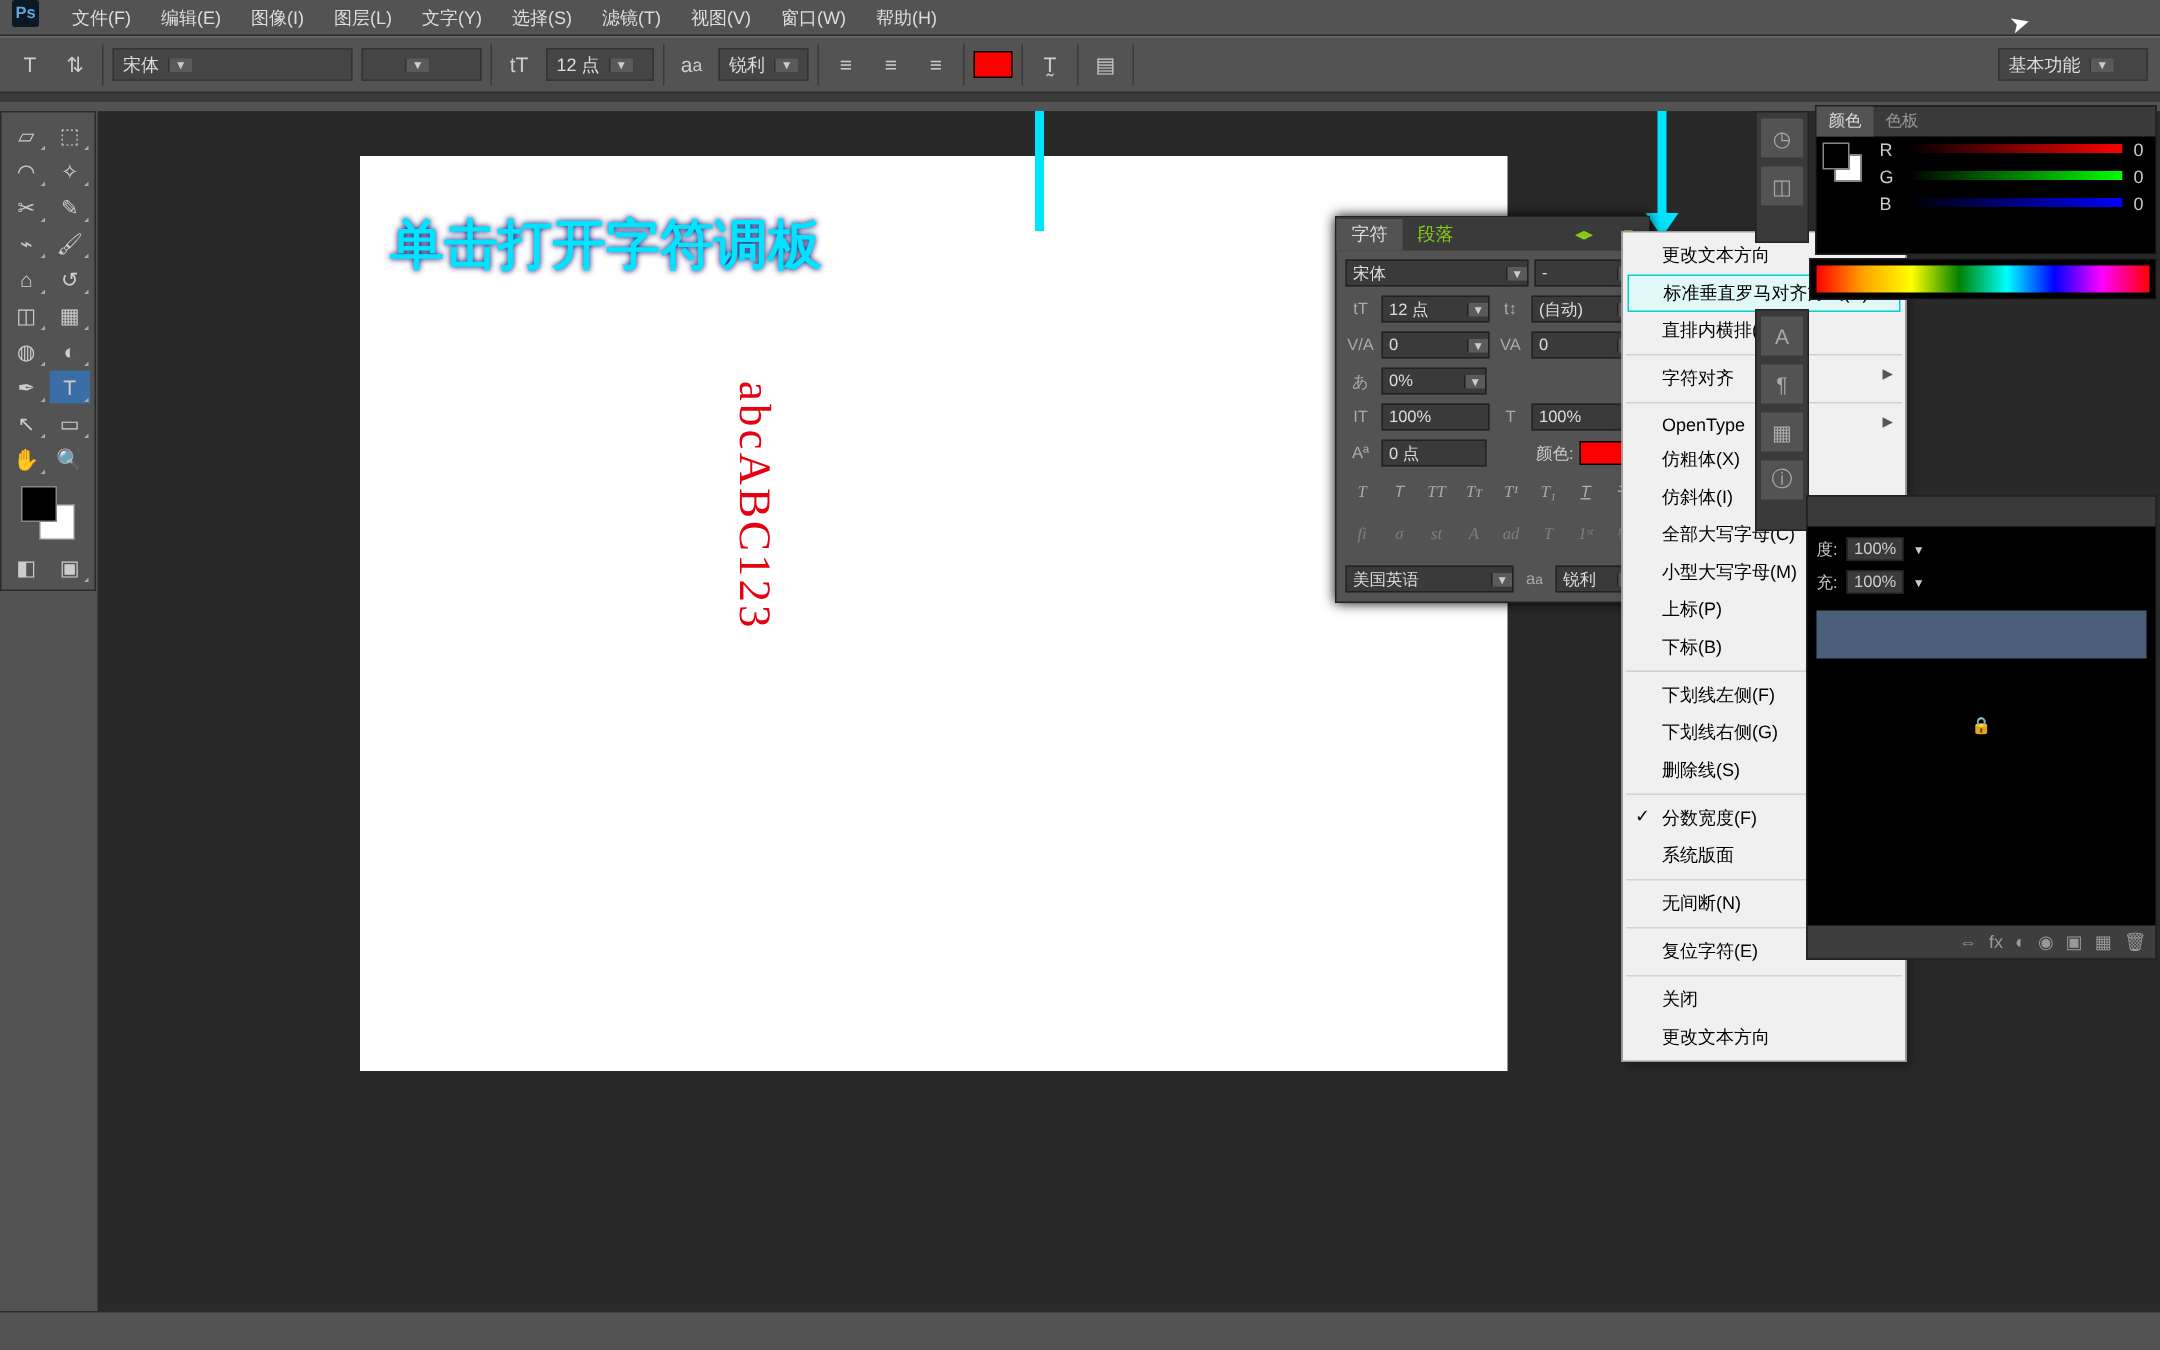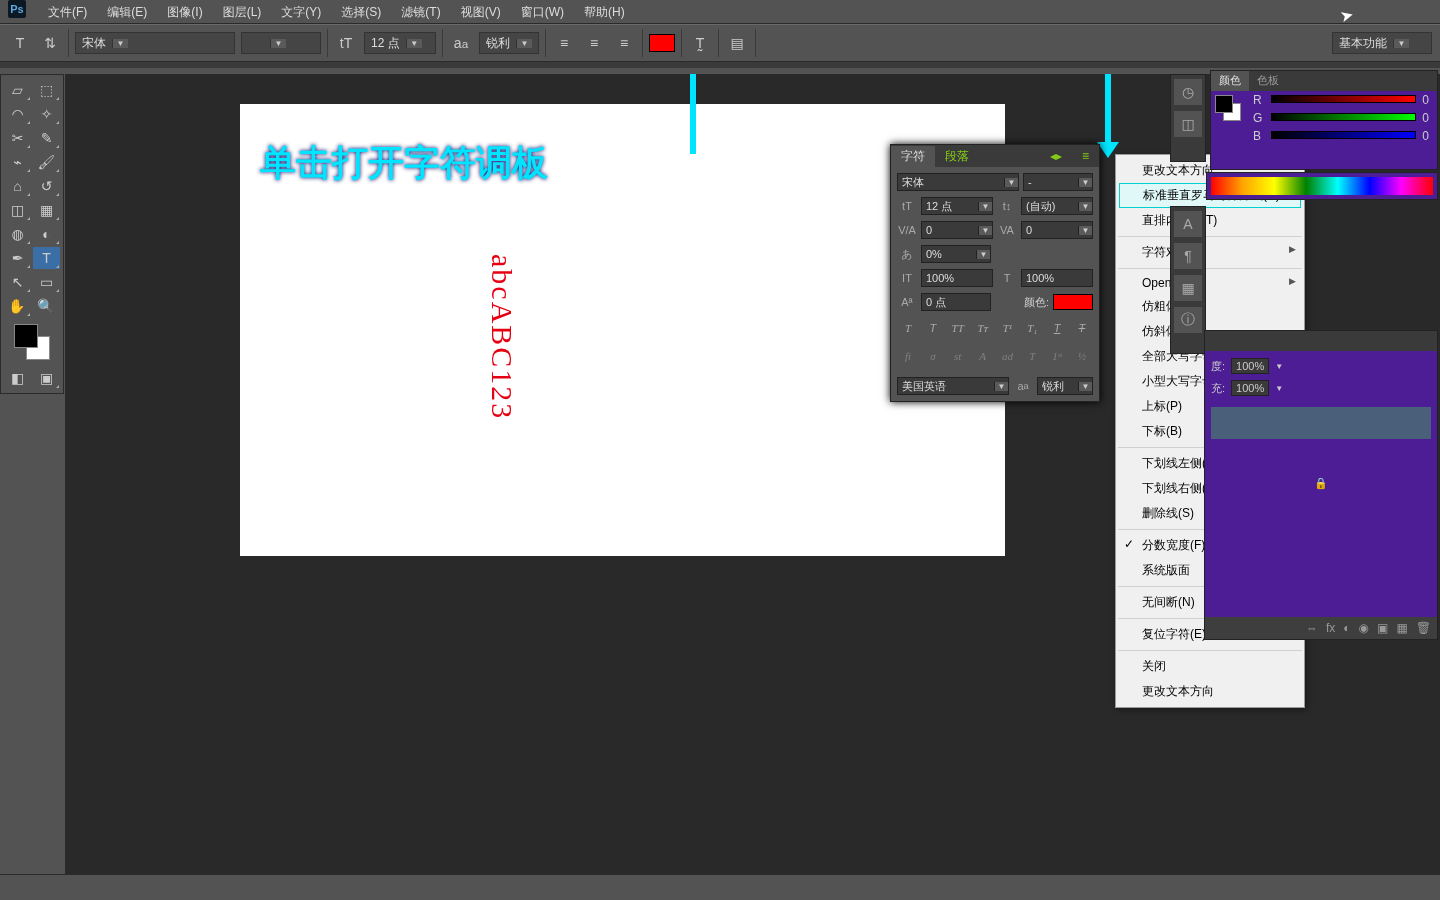--- a/index.html
+++ b/index.html
@@ -26,21 +26,21 @@
 .trow { display:flex; }
 .tool { width:29px; height:22px; margin:1px; display:flex; align-items:center; justify-content:center; color:#ccc; font-size:14px; position:relative; cursor:default; }
 .tool.sel { background:#3a6ea5; }
 .tool .tri { position:absolute; right:1px; bottom:1px; width:0;height:0; border-left:3px solid transparent; border-bottom:3px solid #aaa; }
 .swatches { position:relative; width:40px; height:40px; margin:4px auto; }
 .sw-fg { position:absolute; left:2px; top:2px; width:24px; height:24px; background:#000; border:1px solid #888; }
 .sw-bg { position:absolute; right:2px; bottom:2px; width:24px; height:24px; background:#fff; border:1px solid #888; }
 
 
 .canvas-wrap { position:absolute; left:65px; top:74px; right:0; bottom:26px; background:#292929; overflow:hidden; }
-.canvas { position:absolute; left:175px; top:30px; width:765px; height:452px; background:#fff; }
+.canvas { position:absolute; left:175px; top:30px; width:765px; height:610px; background:#fff; }
 .annot { position:absolute; left:20px; top:35px; font-size:36px; color:#00e5ff; font-weight:bold; text-shadow:0 0 4px #006; font-family:"SimHei"; }
 .vtext { position:absolute; left:245px; top:150px; font-size:30px; color:#e60012; font-family:"SimSun",serif; writing-mode:vertical-rl; letter-spacing:2px; }
 .arrow { position:absolute; width:6px; background:#00e5ff; }
 .arrow::before { content:""; position:absolute; left:-8px; top:-14px; width:0;height:0; border-left:11px solid transparent; border-right:11px solid transparent; border-bottom:16px solid #00e5ff; }
 
 
 .char-panel { position:absolute; left:825px; top:70px; width:210px; background:#535353; border:1px solid #222; box-shadow:0 0 8px #000; }
 .cp-tabs { height:22px; display:flex; background:#3a3a3a; align-items:center; }
 .cp-tab { padding:2px 10px; font-size:12px; color:#84cc16; }
 .cp-tab.act { background:#535353; color:#ddd; }
@@ -49,29 +49,29 @@
 .cp-ico { width:20px; height:18px; display:flex; align-items:center; justify-content:center; color:#aaa; font-size:11px; }
 .cp-field { flex:1; height:18px; background:#3a3a3a; border:1px solid #222; display:flex; align-items:center; }
 .cp-field .v { flex:1; padding:0 4px; font-size:11px; color:#ddd; }
 .cp-field .dd { width:14px; background:#5a5a5a; border-left:1px solid #222; font-size:8px; text-align:center; }
 .cp-btnrow { display:flex; gap:2px; justify-content:space-between; padding:2px 0; }
 .cp-tog { width:22px; height:18px; display:flex; align-items:center; justify-content:center; font-size:11px; color:#aaa; font-style:italic; font-family:serif; }
 .cp-foot { display:flex; gap:4px; padding:4px 6px 6px; align-items:center; }
 .cp-colsw { width:40px; height:16px; background:#ff0000; border:1px solid #000; }
 
 
-.ctx { position:absolute; left:1050px; top:80px; width:190px; background:#f0f0f0; color:#000; border:1px solid #9a9a9a; box-shadow:2px 2px 6px rgba(0,0,0,.4); font-size:12px; padding:3px 0; }
+.ctx { position:absolute; left:1016px; top:80px; width:190px; background:#f0f0f0; color:#000; border:1px solid #9a9a9a; box-shadow:2px 2px 6px rgba(0,0,0,.4); font-size:12px; padding:3px 0; }
 .ctx .it { padding:4px 28px 4px 26px; position:relative; white-space:nowrap; }
 .ctx .it.hl { border:1px solid #00d0d0; background:#e0f8f8; margin:0 3px; padding:3px 25px 3px 23px; }
 .ctx .sep { height:1px; background:#d0d0d0; margin:3px 2px; }
 .ctx .sub::after { content:"▶"; position:absolute; right:8px; font-size:9px; color:#555; }
 .ctx .chk::before { content:"✓"; position:absolute; left:8px; }
 
 
-.rpanel { position:absolute; right:2px; background:#4c1d95; border:1px solid #222; }
+.rpanel { position:absolute; right:2px; background:#000000; border:1px solid #222; }
 .rp-tabs { height:20px; display:flex; background:#3a3a3a; }
 .rp-tab { padding:2px 8px; font-size:11px; color:#999; }
 .rp-tab.act { background:#535353; color:#ddd; }
 .color-pnl { top:70px; width:228px; height:100px; }
 .slider-row { display:flex; align-items:center; gap:6px; padding:2px 8px; }
 .slider-row .lab { width:12px; color:#ccc; }
 .slider { flex:1; height:10px; position:relative; }
 .slider .track { height:8px; border:1px solid #000; }
 .grad-r { background:linear-gradient(to right,#000,#f00); }
 .grad-g { background:linear-gradient(to right,#000,#0f0); }

